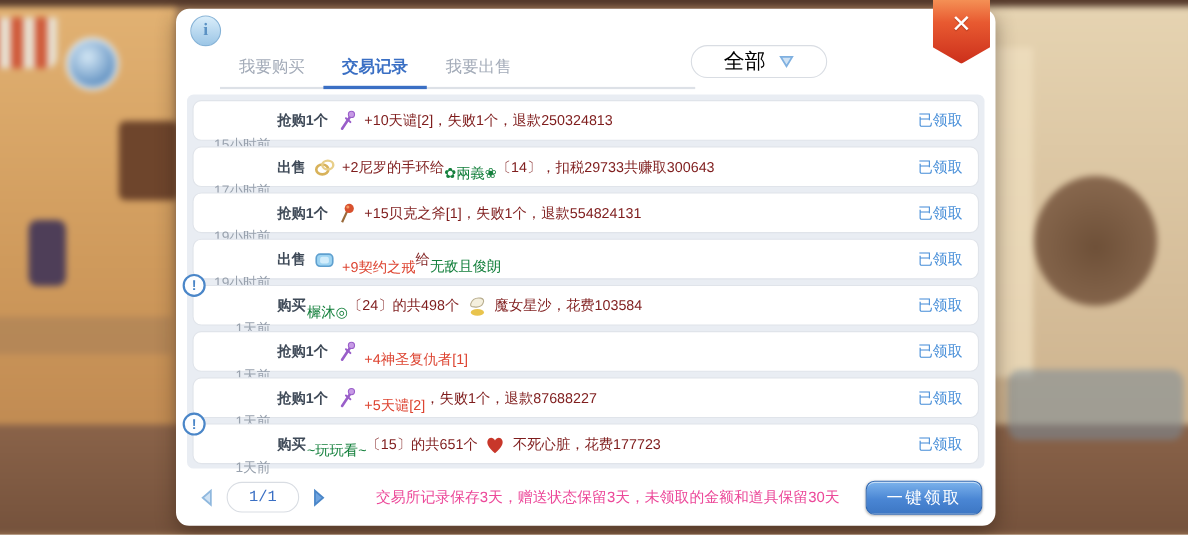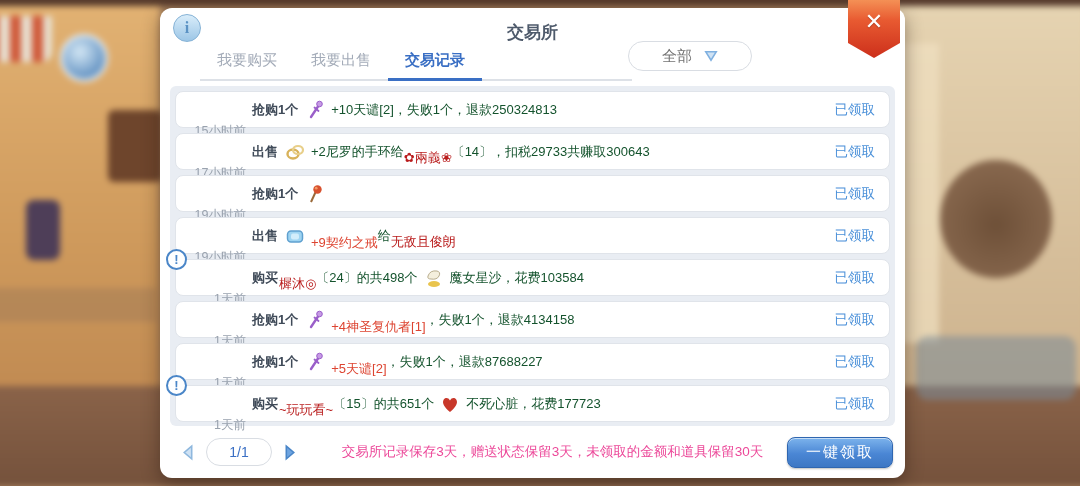--- a/index.html
+++ b/index.html
@@ -51,45 +51,45 @@
 
   .tabs { position:absolute; left:40px; top:38px; width:432px; display:flex;
     border-bottom:2px solid #dde1e7; }
   .tab { padding:5px 17px 8px; font-size:15px; color:#a3abb8;
     border-bottom:3px solid transparent; margin-bottom:-2.5px; cursor:pointer; white-space:nowrap; }
   .tab.active { color:#3a6fc4; font-weight:bold; border-bottom-color:#3a6fc4; }
 
   .filter { position:absolute; left:468px; top:33px; width:124px; height:30px;
     border:1px solid #d9dde3; border-radius:15px; background:#fff;
     display:flex; align-items:center; justify-content:center; gap:12px; cursor:pointer; }
-  .filter-label { color:#737373; font-size:15px; }
+  .filter-label { color:#000000; font-size:19px; }
   .filter-caret { display:flex; }
 
   
   .list-area { position:absolute; left:10px; right:10px; top:78px; height:340px;
     background:#e9edf3; border-radius:6px; padding:5px; }
   .rows { display:flex; flex-direction:column; gap:5px; }
   .row { position:relative; height:37px; background:#fff; border:1px solid #e0e4ea;
     border-radius:8px; display:flex; align-items:center; padding:0 14px 0 10px;
     font-size:13px; color:#3f4a58; }
   .time { width:60px; text-align:right; color:#99a2ae; font-size:12.5px; flex-shrink:0;margin-top:44px; }
   .action { font-weight:bold; margin:0 1px 0 6px; flex-shrink:0; }
   .desc { display:flex; align-items:center; white-space:nowrap; overflow:hidden; }
-  .seg-dark { color:#14532d; } .seg-red { color:#dd4431;margin-top:14px; } .seg-orange { color:#b91c1c;margin-top:12px; }
+  .seg-dark { color:#7f1d1d; } .seg-red { color:#dd4431;margin-top:14px; } .seg-orange { color:#15803d;margin-top:12px; }
   .item-icon { width:22px; height:22px; margin:0 5px; display:inline-flex; flex-shrink:0; }
   .item-icon svg { width:100%; height:100%; }
   .status { margin-left:auto; color:#4a90d9; font-size:13.5px; flex-shrink:0; padding-left:8px;text-align:right; }
   .alert-badge { position:absolute; left:-10px; top:-11px; width:21px; height:21px;
     border-radius:50%; background:#fdfeff; border:2px solid #4a86c8; color:#4a86c8;
     font-weight:bold; font-size:13px; display:flex; align-items:center; justify-content:center; z-index:2; }
 
   
   .footer { position:absolute; left:0; right:0; bottom:0; height:52px;
     display:flex; align-items:center; padding:0 12px; }
-  .pager { display:flex; align-items:center; gap:9px; margin-left:8px; }
+  .pager { display:flex; align-items:center; gap:9px; margin-left:8px;font-family:Liberation Mono, monospace; }
   .pg-arrow { width:17px; height:17px; display:flex; cursor:pointer; }
   .page-pill { width:66px; height:28px; border:1px solid #d9dde3; border-radius:14px;
     background:#fff; display:flex; align-items:center; justify-content:center;
     color:#3a6fc4; font-size:14px; }
   .notice { flex:1; text-align:center; font-size:13.5px; color:#ec4899; padding-left:20px; }
   .claim-btn { width:106px; height:31px; border-radius:8px; border:1px solid #2f66b0;
     background:linear-gradient(180deg,#7cb3ec,#4a86d4 55%,#3d77c4);
     box-shadow:inset 0 1px 0 rgba(255,255,255,.55), 0 1px 2px rgba(0,0,0,.25);
     color:#fff; font-size:15px; letter-spacing:2px;
     display:flex; align-items:center; justify-content:center; cursor:pointer; }
@@ -112,28 +112,27 @@
     <div class="sb street-light"></div>
     <div class="sb right-shadow"></div>
     <div class="sb top-beam"></div>
   </div>
 </div>
 
 <div class="dialog">
 
   <div class="info-btn">i</div>
 
-  <div class="dlg-title">交易所</div>
 
   <div class="close-ribbon">✕</div>
 
   <div class="tabs">
     <div class="tab">我要购买</div>
+    <div class="tab active">交易记录</div>
     <div class="tab">我要出售</div>
-    <div class="tab active">交易记录</div>
   </div>
 
   <div class="filter">
     <span class="filter-label">全部</span>
     <span class="filter-caret">
       <svg width="14" height="12" viewBox="0 0 14 12">
         <path d="M1.8 1.8 L12.2 1.8 L7 10.2 Z" fill="#cfe2f4" stroke="#7fb0e0" stroke-width="1.6"></path>
       </svg>
     </span>
   </div>
@@ -178,20 +177,21 @@
     <span class="time">19小时前</span>
     <span class="action">抢购1个</span>
     <span class="desc">
             <span class="item-icon">
               <svg viewBox="0 0 22 22">
                 <line x1="7" y1="19" x2="13" y2="6" stroke="#9a6a3a" stroke-width="2"></line>
                 <circle cx="13.5" cy="6.5" r="4.2" fill="#d8512e"></circle>
                 <circle cx="12.2" cy="5.2" r="1.4" fill="#f49a64"></circle>
               </svg>
             </span>
+            <span class="seg seg-dark">+15贝克之斧[1]，失败1个，退款554824131</span>
           </span>
     <span class="status">已领取</span>
   </div>
         <div class="row">
 
     <span class="time">19小时前</span>
     <span class="action">出售</span>
     <span class="desc">
             <span class="item-icon">
               <svg viewBox="0 0 22 22">
@@ -228,21 +228,20 @@
     <span class="action">抢购1个</span>
     <span class="desc">
             <span class="item-icon">
               <svg viewBox="0 0 22 22">
                 <line x1="7" y1="18" x2="15" y2="6" stroke="#9a5fc9" stroke-width="2.4" stroke-linecap="round"></line>
                 <circle cx="15.5" cy="5" r="2.8" fill="#c79ae6" stroke="#9a5fc9" stroke-width="1"></circle>
                 <line x1="10.5" y1="8.5" x2="14.5" y2="12" stroke="#9a5fc9" stroke-width="1.8" stroke-linecap="round"></line>
               </svg>
             </span>
             <span class="seg seg-red">+4神圣复仇者[1]</span>
-            <span class="seg seg-dark">，失败1个，退款4134158</span>
           </span>
     <span class="status">已领取</span>
   </div>
         <div class="row">
 
     <span class="time">1天前</span>
     <span class="action">抢购1个</span>
     <span class="desc">
             <span class="item-icon">
               <svg viewBox="0 0 22 22">

